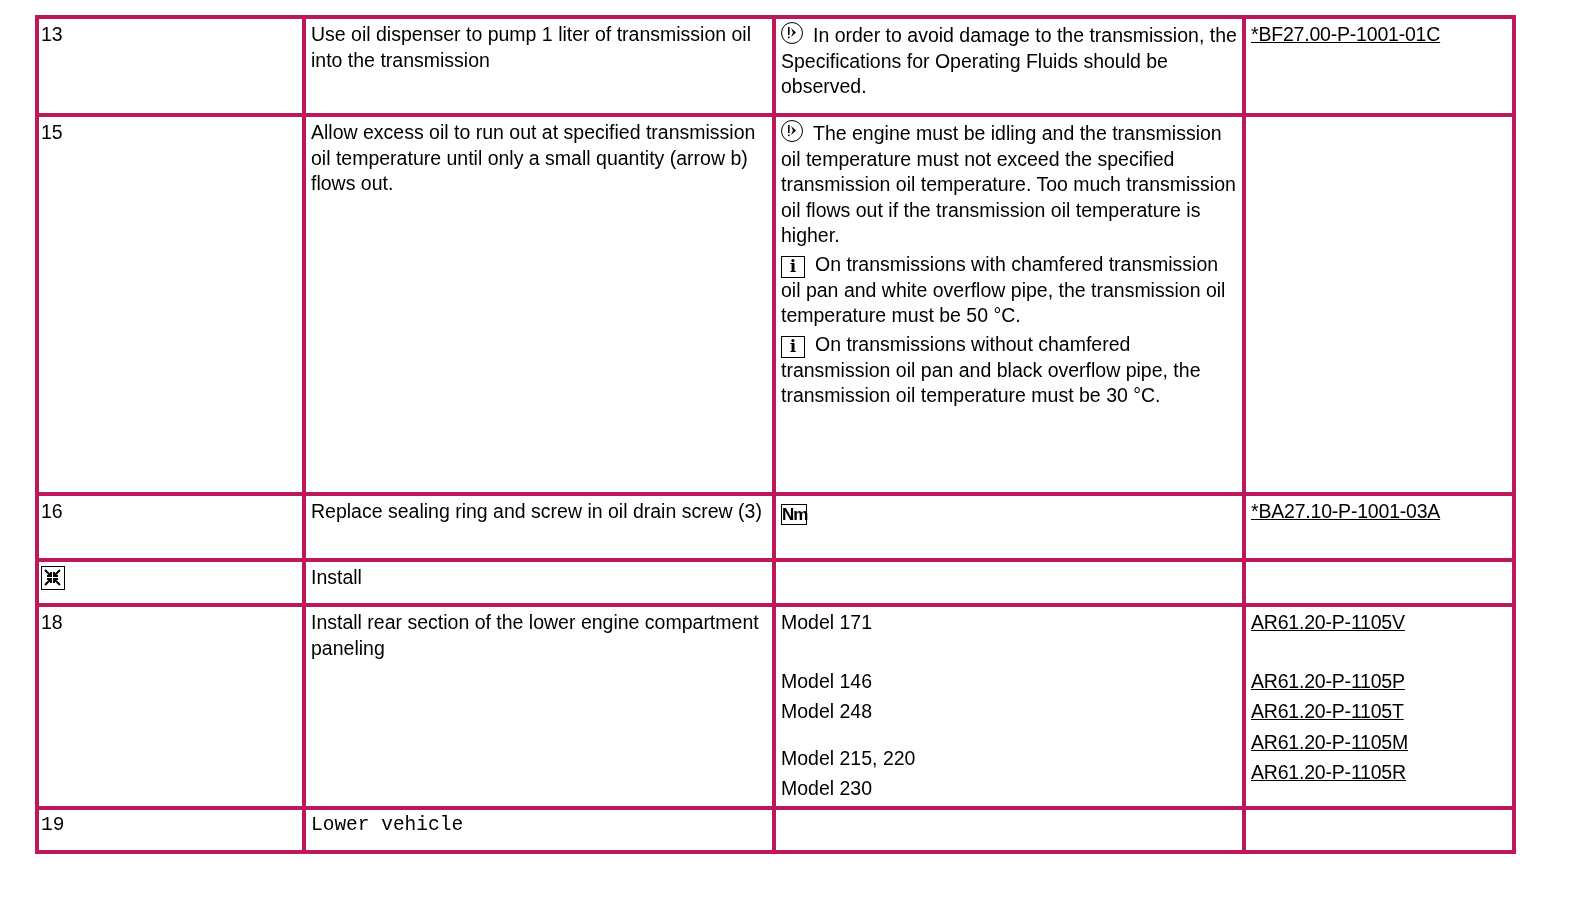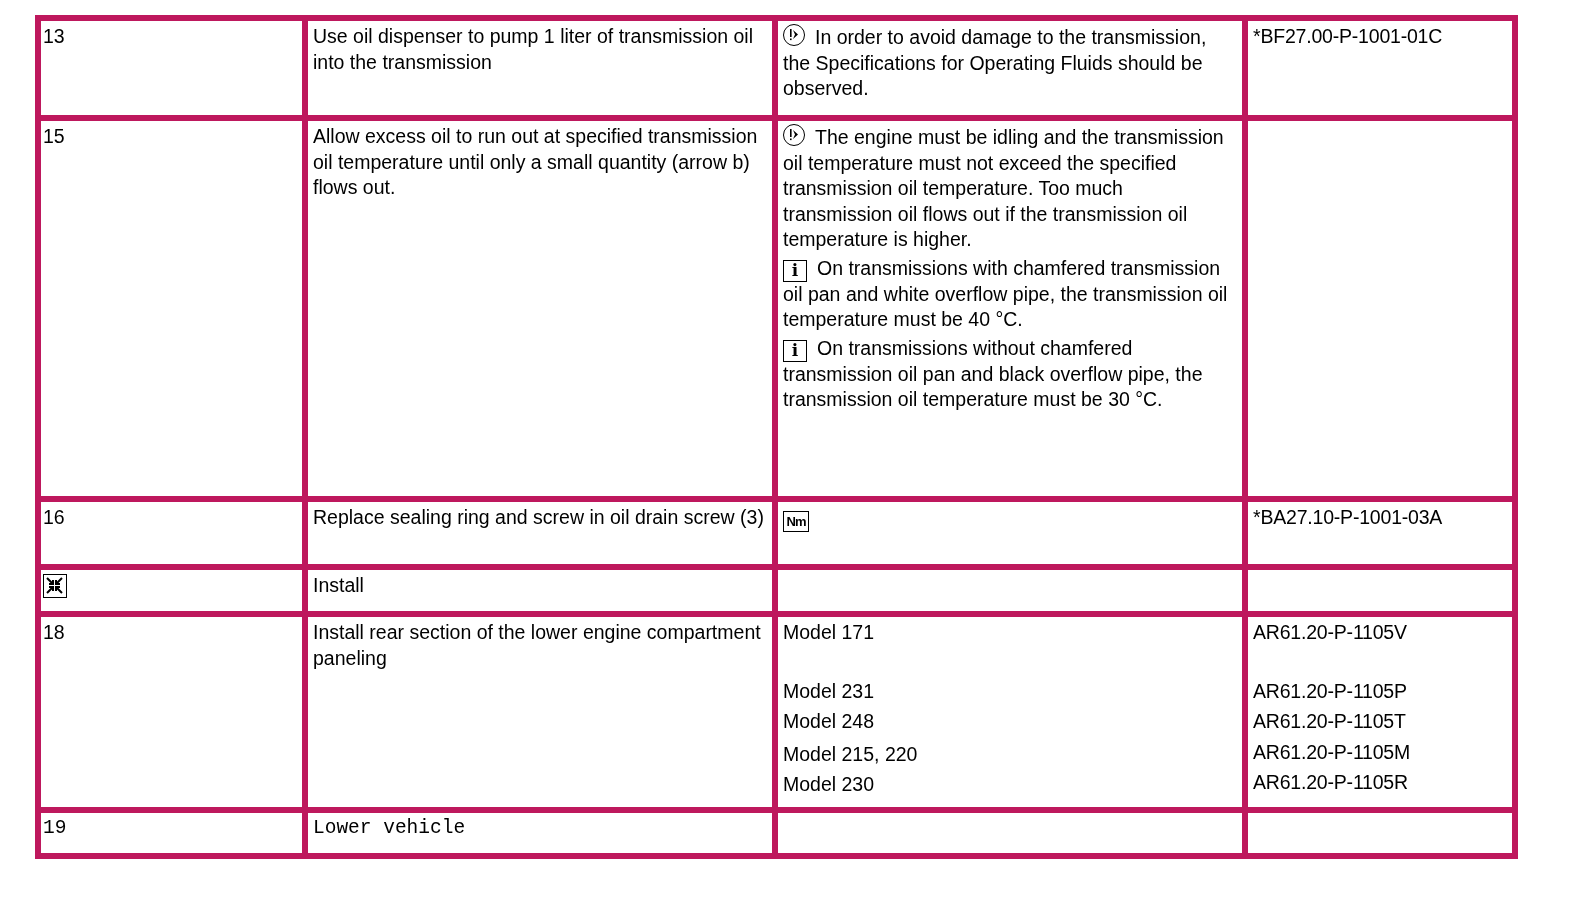--- a/index.html
+++ b/index.html
@@ -1,43 +1,43 @@
 <!DOCTYPE html>
 <html><head>
 <meta charset="utf-8">
 <style>
   html, body { margin:0; padding:0; background:#ffffff; }
   body { width:1584px; height:912px; position:relative; overflow:hidden;
          font-family:"Liberation Sans", sans-serif; color:#000; font-size:19.5px; }
   table.proc { position:absolute; left:35px; top:15px; width:1477px;
                border-collapse:collapse; table-layout:fixed; }
-  table.proc td { border:6px solid #be185d; vertical-align:top; padding:3px 5px 4px 5px;
+  table.proc td { border:4px solid #be185d; vertical-align:top; padding:3px 5px 4px 5px;
                   line-height:25.5px; }
   col.c1 { width:267px; } col.c2 { width:470px; } col.c3 { width:470px; } col.c4 { width:270px; }
   .step { padding-left:2px !important; }
   .note { margin:0 0 3px 0; }
   .note:last-child { margin-bottom:0; }
   .ico { display:inline-block; vertical-align:-2px; margin-right:10px; }
   .ico-warn { width:22px; height:22px; border:1.5px solid #000; border-radius:50%;
               position:relative; box-sizing:border-box; }
   .ico-warn svg { position:absolute; left:2px; top:2px; }
   .ico-info { width:24px; height:22px; border:1.5px solid #000; box-sizing:border-box;
               font-family:"DejaVu Serif", serif; font-weight:bold; font-size:17px;
               line-height:19px; text-align:center; vertical-align:-1px; }
   .ico-nm { width:26px; height:21px; border:1px solid #000; box-sizing:border-box;
-            font-size:13px; line-height:19px; text-align:center; font-weight:bold;
+            font-size:17px; line-height:19px; text-align:center; font-weight:bold;
             letter-spacing:-1px; margin-top:2px; }
   .ico-install { width:24px; height:24px; border:1.5px solid #000; box-sizing:border-box;
                  display:inline-block; vertical-align:-4px; }
   .model-row { display:block; }
   .gap { height:33px; }
   .r13 td { height:87px; } .r14 td { height:27px; } .r15 td { height:368px; }
   .r16 td { height:55px; } .r17 td { height:27px; } .rinst td { height:34px; }
   .r18 td { height:183px; } .r19 td { height:33px;font-family:Liberation Mono, monospace; }
-  .ref { letter-spacing:-0.2px; }
+  .ref { letter-spacing:-0.2px;text-decoration:underline; }
 </style>
 </head>
 <body>
 
 <table class="proc">
   <colgroup>
       <col class="c1">
       <col class="c2">
       <col class="c3">
       <col class="c4">
@@ -69,21 +69,21 @@
         <div class="note">
           <span class="ico ico-warn">
             <svg width="15" height="15" viewBox="0 0 15 15">
                 <rect x="4" y="2" width="1.6" height="8" fill="#000"></rect>
                 <rect x="4" y="11.5" width="1.6" height="1.6" fill="#000"></rect>
                 <path d="M7 3 L12 7.5 L7 12 L9 7.5 Z" fill="#000"></path>
               </svg>
           </span><span>The engine must be idling and the transmission oil temperature must not exceed the specified transmission oil temperature. Too much transmission oil flows out if the transmission oil temperature is higher.</span>
         </div>
         <div class="note">
-          <span class="ico ico-info">i</span><span>On transmissions with chamfered transmission oil pan and white overflow pipe, the transmission oil temperature must be 40 °C.</span>
+          <span class="ico ico-info">i</span><span>On transmissions with chamfered transmission oil pan and white overflow pipe, the transmission oil temperature must be 50 °C.</span>
         </div>
         <div class="note">
           <span class="ico ico-info">i</span><span>On transmissions without chamfered transmission oil pan and black overflow pipe, the transmission oil temperature must be 30 °C.</span>
         </div>
       </td>
       <td></td>
     </tr>
 
     <tr class="r16">
       <td class="step">16</td>
@@ -110,23 +110,23 @@
       <td></td>
       <td></td>
     </tr>
 
     <tr class="r18">
       <td class="step">18</td>
       <td>Install rear section of the lower engine compartment paneling</td>
       <td>
         <span class="model-row">Model 171</span>
         <div class="gap"></div>
-        <span class="model-row">Model 231</span>
+        <span class="model-row">Model 146</span>
         <span class="model-row" style="margin-top:5px">Model 248</span>
-        <span class="model-row" style="margin-top:7px">Model 215, 220</span>
+        <span class="model-row" style="margin-top:21px">Model 215, 220</span>
         <span class="model-row" style="margin-top:5px">Model 230</span>
       </td>
       <td class="ref">
         <span class="model-row">AR61.20-P-1105V</span>
         <div class="gap"></div>
         <span class="model-row">AR61.20-P-1105P</span>
         <span class="model-row" style="margin-top:5px">AR61.20-P-1105T</span>
         <span class="model-row" style="margin-top:5px">AR61.20-P-1105M</span>
         <span class="model-row" style="margin-top:5px">AR61.20-P-1105R</span>
       </td>

